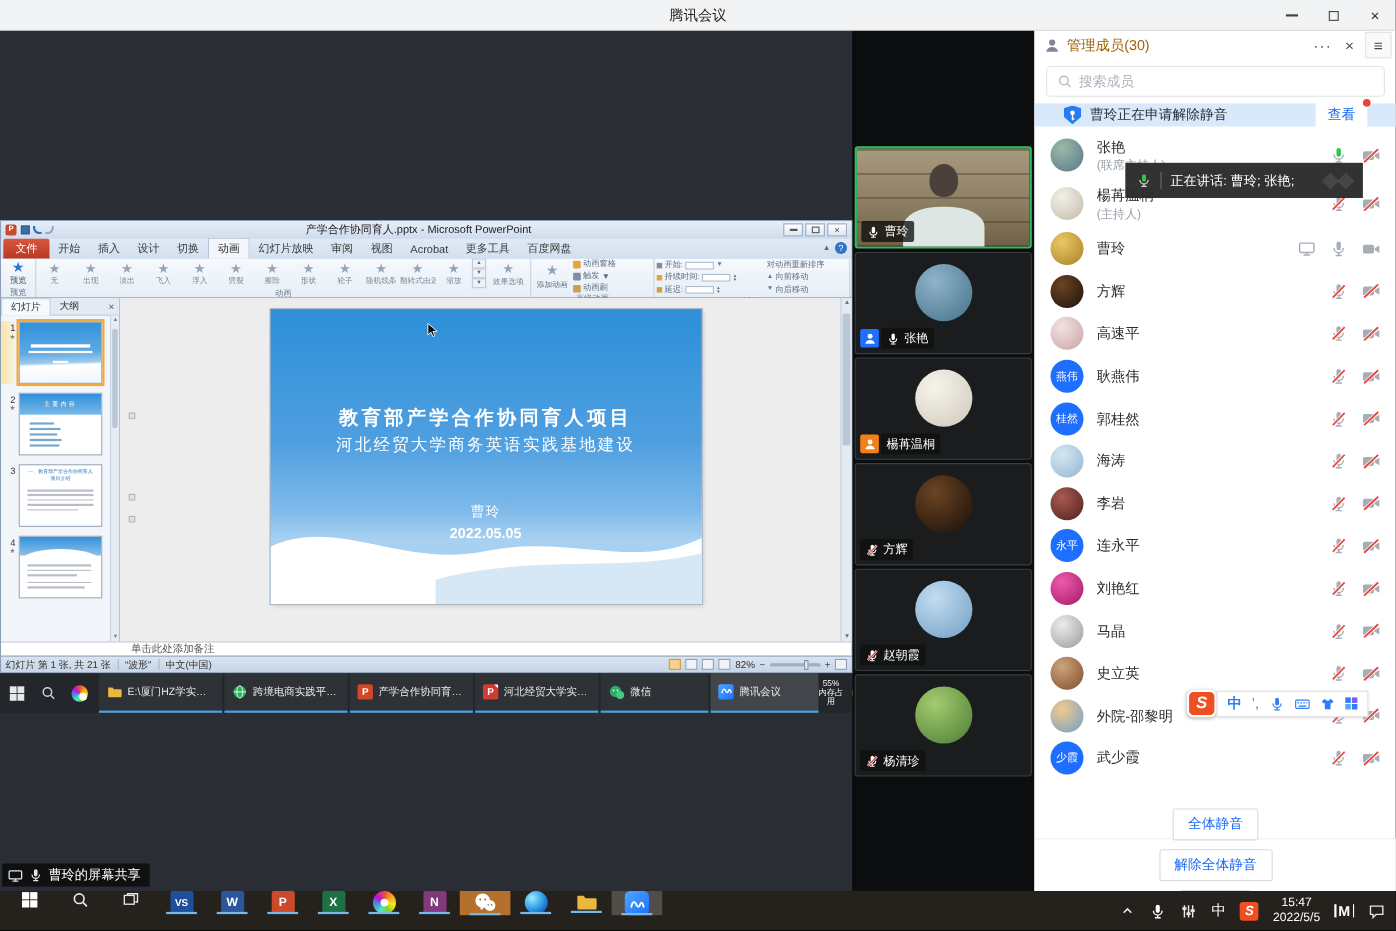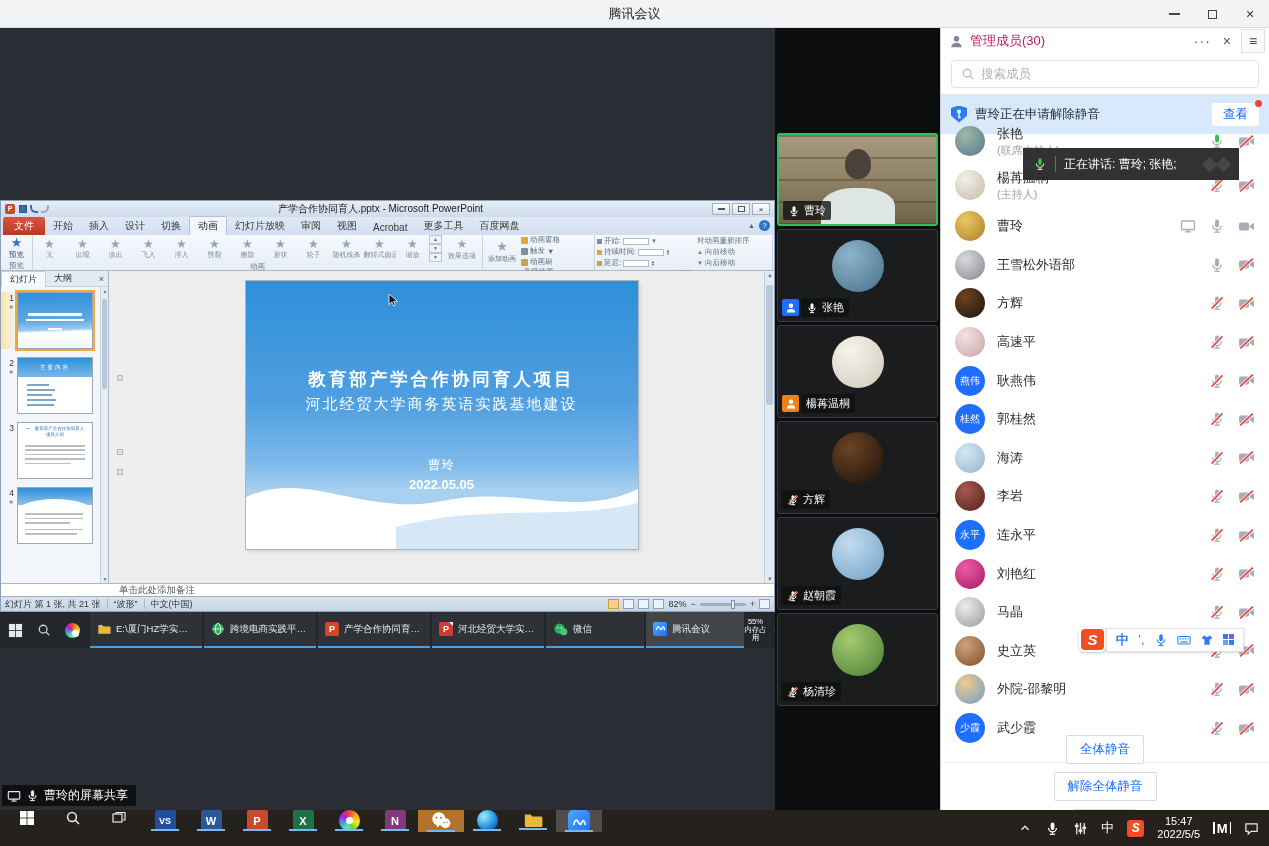--- a/index.html
+++ b/index.html
@@ -162,29 +162,29 @@
   .scene .body2 { position:absolute; left:50%; bottom:-4px; width:74px; height:40px; transform:translateX(-50%); background:#dde6e2; border-radius:45% 45% 0 0; }
   .avatar-circle { position:absolute; left:50%; top:10px; transform:translateX(-50%); width:52px; height:52px; border-radius:50%; }
   .vchips { position:absolute; left:4px; bottom:4px; display:flex; align-items:center; gap:2px; }
   .vbadge { width:17px; height:17px; border-radius:2px; display:flex; align-items:center; justify-content:center; }
   .vbadge.blue { background:#1e6eff; } .vbadge.orange { background:#f08018; }
   .vchip { display:flex; align-items:center; gap:4px; background:rgba(15,15,15,.78); padding:2px 5px; border-radius:2px; color:#fff; font-size:11px; white-space:nowrap; }
 
   
   .panel { position:absolute; left:940px; top:28px; width:329px; height:782px; background:#fff; border-left:1px solid #cfcfcf; }
   .p-header { height:26px; display:flex; align-items:center; padding:0 4px 0 8px; position:relative; }
-  .p-title { font-size:13px; color:#be185d; margin-left:6px; }
+  .p-title { font-size:13px; color:#a16207; margin-left:6px; }
   .p-hright { margin-left:auto; display:flex; align-items:center; }
   .pdots { font-size:14px; color:#555; letter-spacing:1px; padding:0 8px; }
   .pclose { font-size:14px; color:#555; padding:0 10px 0 4px; }
   .hamburger { width:24px; height:24px; border:1px solid #e2e2e2; background:#fafafa; display:flex; align-items:center; justify-content:center; font-size:14px; color:#444; }
   .p-search { margin:6px 10px 6px 10px; height:28px; border:1px solid #e1e3e6; border-radius:4px; display:flex; align-items:center; padding:0 9px; gap:6px; }
   .p-search input { border:none; outline:none; flex:1; font-size:12.5px; color:#ec4899; font-family:inherit; background:transparent; }
   .p-search input::placeholder { color:#adb3bc; }
-  .p-notice { height:40px; background:#d7e9fb; display:flex; align-items:center; gap:8px; padding:0 10px; font-size:12.5px; color:#2a2f36; }
+  .p-notice { height:21px; background:#d7e9fb; display:flex; align-items:center; gap:8px; padding:0 26px; font-size:12.5px; color:#2a2f36; }
   .shield { width:16px; height:17px; background:#2b7bf0; clip-path:polygon(50% 0,100% 14%,100% 60%,50% 100%,0 60%,0 14%); display:flex; align-items:center; justify-content:center; flex:none; }
   .view-btn { margin-left:auto; background:#fff; color:#1b6cf5; font-size:12.5px; padding:3px 11px; position:relative; border-radius:2px; }
   .view-btn .dot { position:absolute; right:-3px; top:-3px; width:7px; height:7px; background:#f04134; border-radius:50%; }
   .p-list { position:absolute; left:0; right:0; top:91px; bottom:48px; overflow:hidden; }
   .member { display:flex; align-items:center; padding:0 14px; height:38.6px; }
   .member.has-sub { height:44px; }
   .m-avatar { width:30px; height:30px; border-radius:50%; flex:none; margin-right:12px; }
   .m-avatar.txt { background:#1e6eff; color:#fff; font-size:10px; display:flex; align-items:center; justify-content:center; letter-spacing:0; }
   .m-text { flex:1; min-width:0; }
   .m-name { font-size:13px; color:#2b2b2b; white-space:nowrap; overflow:hidden; }
@@ -913,44 +913,20 @@
             </span>
             <span class="ic">
               <svg width="17" height="17" viewBox="0 0 16 16">
                 <rect x="1" y="4.2" width="9.4" height="7.6" rx="1.5" fill="#a6adb6"></rect>
                 <path d="M11 7.2 L15 4.8 v6.4 L11 8.8 Z" fill="#a6adb6"></path>
               </svg>
             </span>
           </div>
         </div>
         <div class="member">
-          <div class="m-avatar" style="background: radial-gradient(circle at 35% 30%, rgb(217, 217, 217), rgb(130, 136, 143));"></div>
-          <div class="m-text">
-            <div class="m-name">王雪松外语部</div>
-          </div>
-          <div class="m-icons">
-            <span class="ic">
-              <svg width="16" height="16" viewBox="0 0 16 16">
-                <rect x="6" y="1.5" width="4" height="8" rx="2" fill="#a6adb6"></rect>
-                <path d="M3.8 7.5 a4.2 4.2 0 0 0 8.4 0" stroke="#a6adb6" fill="none" stroke-width="1.3"></path>
-                <line x1="8" y1="11.8" x2="8" y2="13.8" stroke="#a6adb6" stroke-width="1.3"></line>
-                <line x1="5.2" y1="14.2" x2="10.8" y2="14.2" stroke="#a6adb6" stroke-width="1.3"></line>
-              </svg>
-            </span>
-            <span class="ic">
-              <svg width="17" height="17" viewBox="0 0 16 16">
-                <rect x="1" y="4.2" width="9.4" height="7.6" rx="1.5" fill="#a6adb6"></rect>
-                <path d="M11 7.2 L15 4.8 v6.4 L11 8.8 Z" fill="#a6adb6"></path>
-                <line x1="2" y1="13.6" x2="14" y2="2.4" stroke="#ffffff" stroke-width="3" opacity="0.9"></line>
-                <line x1="2" y1="13.6" x2="14" y2="2.4" stroke="#e8463c" stroke-width="1.6"></line>
-              </svg>
-            </span>
-          </div>
-        </div>
-        <div class="member">
           <div class="m-avatar" style="background: radial-gradient(circle at 35% 30%, rgb(107, 68, 35), rgb(28, 18, 10));"></div>
           <div class="m-text">
             <div class="m-name">方辉</div>
           </div>
           <div class="m-icons">
             <span class="ic">
               <svg width="16" height="16" viewBox="0 0 16 16">
                 <rect x="6" y="1.5" width="4" height="8" rx="2" fill="#a6adb6"></rect>
                 <path d="M3.8 7.5 a4.2 4.2 0 0 0 8.4 0" stroke="#a6adb6" fill="none" stroke-width="1.3"></path>
                 <line x1="8" y1="11.8" x2="8" y2="13.8" stroke="#a6adb6" stroke-width="1.3"></line>

